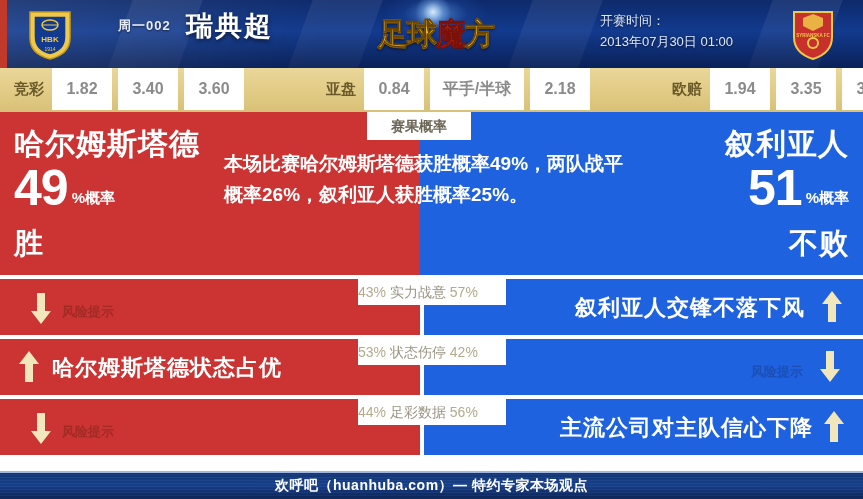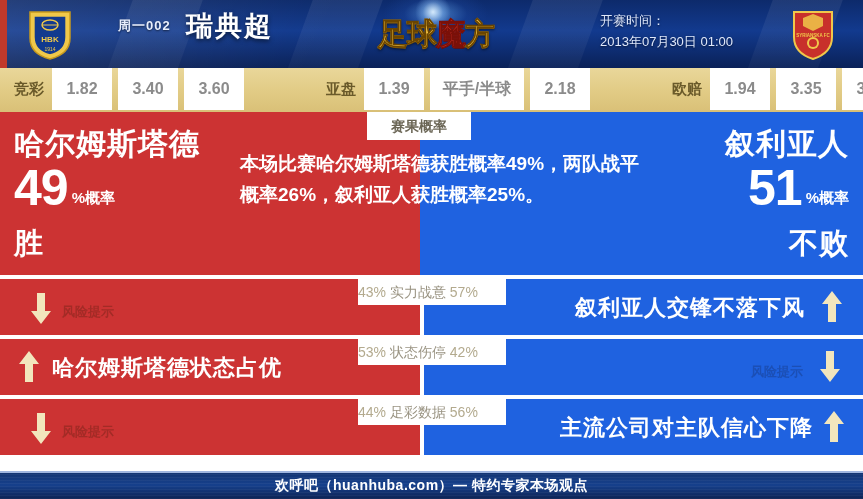--- a/index.html
+++ b/index.html
@@ -110,21 +110,20 @@
 
   .badge-top{
     position:absolute;left:367px;top:0px;width:104px;height:28px;
     background:#ffffff;color:#6b6656;font-size:14px;font-weight:bold;
     line-height:28px;text-align:center;z-index:4;white-space:nowrap;
   }
   .summary{
     position:absolute;left:224px;top:36px;width:400px;z-index:3;
     color:#ffffff;font-size:19px;font-weight:bold;line-height:31px;
     text-align:left;
-    margin-left:16px;
   }
 
   
   .row{position:absolute;left:0;width:863px;height:56px;}
   .row .r-red{position:absolute;left:0;top:0;width:420px;height:56px;background:#cc3333;}
   .row .r-blue{position:absolute;left:424px;top:0;width:439px;height:56px;background:#1f62e0;}
 
   .row-badge{
     position:absolute;left:358px;top:0px;height:26px;width:148px;
     background:#ffffff;color:#9a9483;font-size:14px;font-weight:normal;
@@ -203,21 +202,21 @@
 
   <div class="odds">
     <div class="odds-group" style="margin-left:14px;">
       <span class="odds-title">竞彩</span>
       <span class="odds-cell">1.82</span>
       <span class="odds-cell">3.40</span>
       <span class="odds-cell">3.60</span>
     </div>
     <div class="odds-group" style="margin-left:76px;">
       <span class="odds-title">亚盘</span>
-      <span class="odds-cell">1.39</span>
+      <span class="odds-cell">0.84</span>
       <span class="odds-cell wide">平手/半球</span>
       <span class="odds-cell">2.18</span>
     </div>
     <div class="odds-group" style="margin-left:76px;">
       <span class="odds-title">欧赔</span>
       <span class="odds-cell">1.94</span>
       <span class="odds-cell">3.35</span>
       <span class="odds-cell">3.66</span>
     </div>
   </div>

